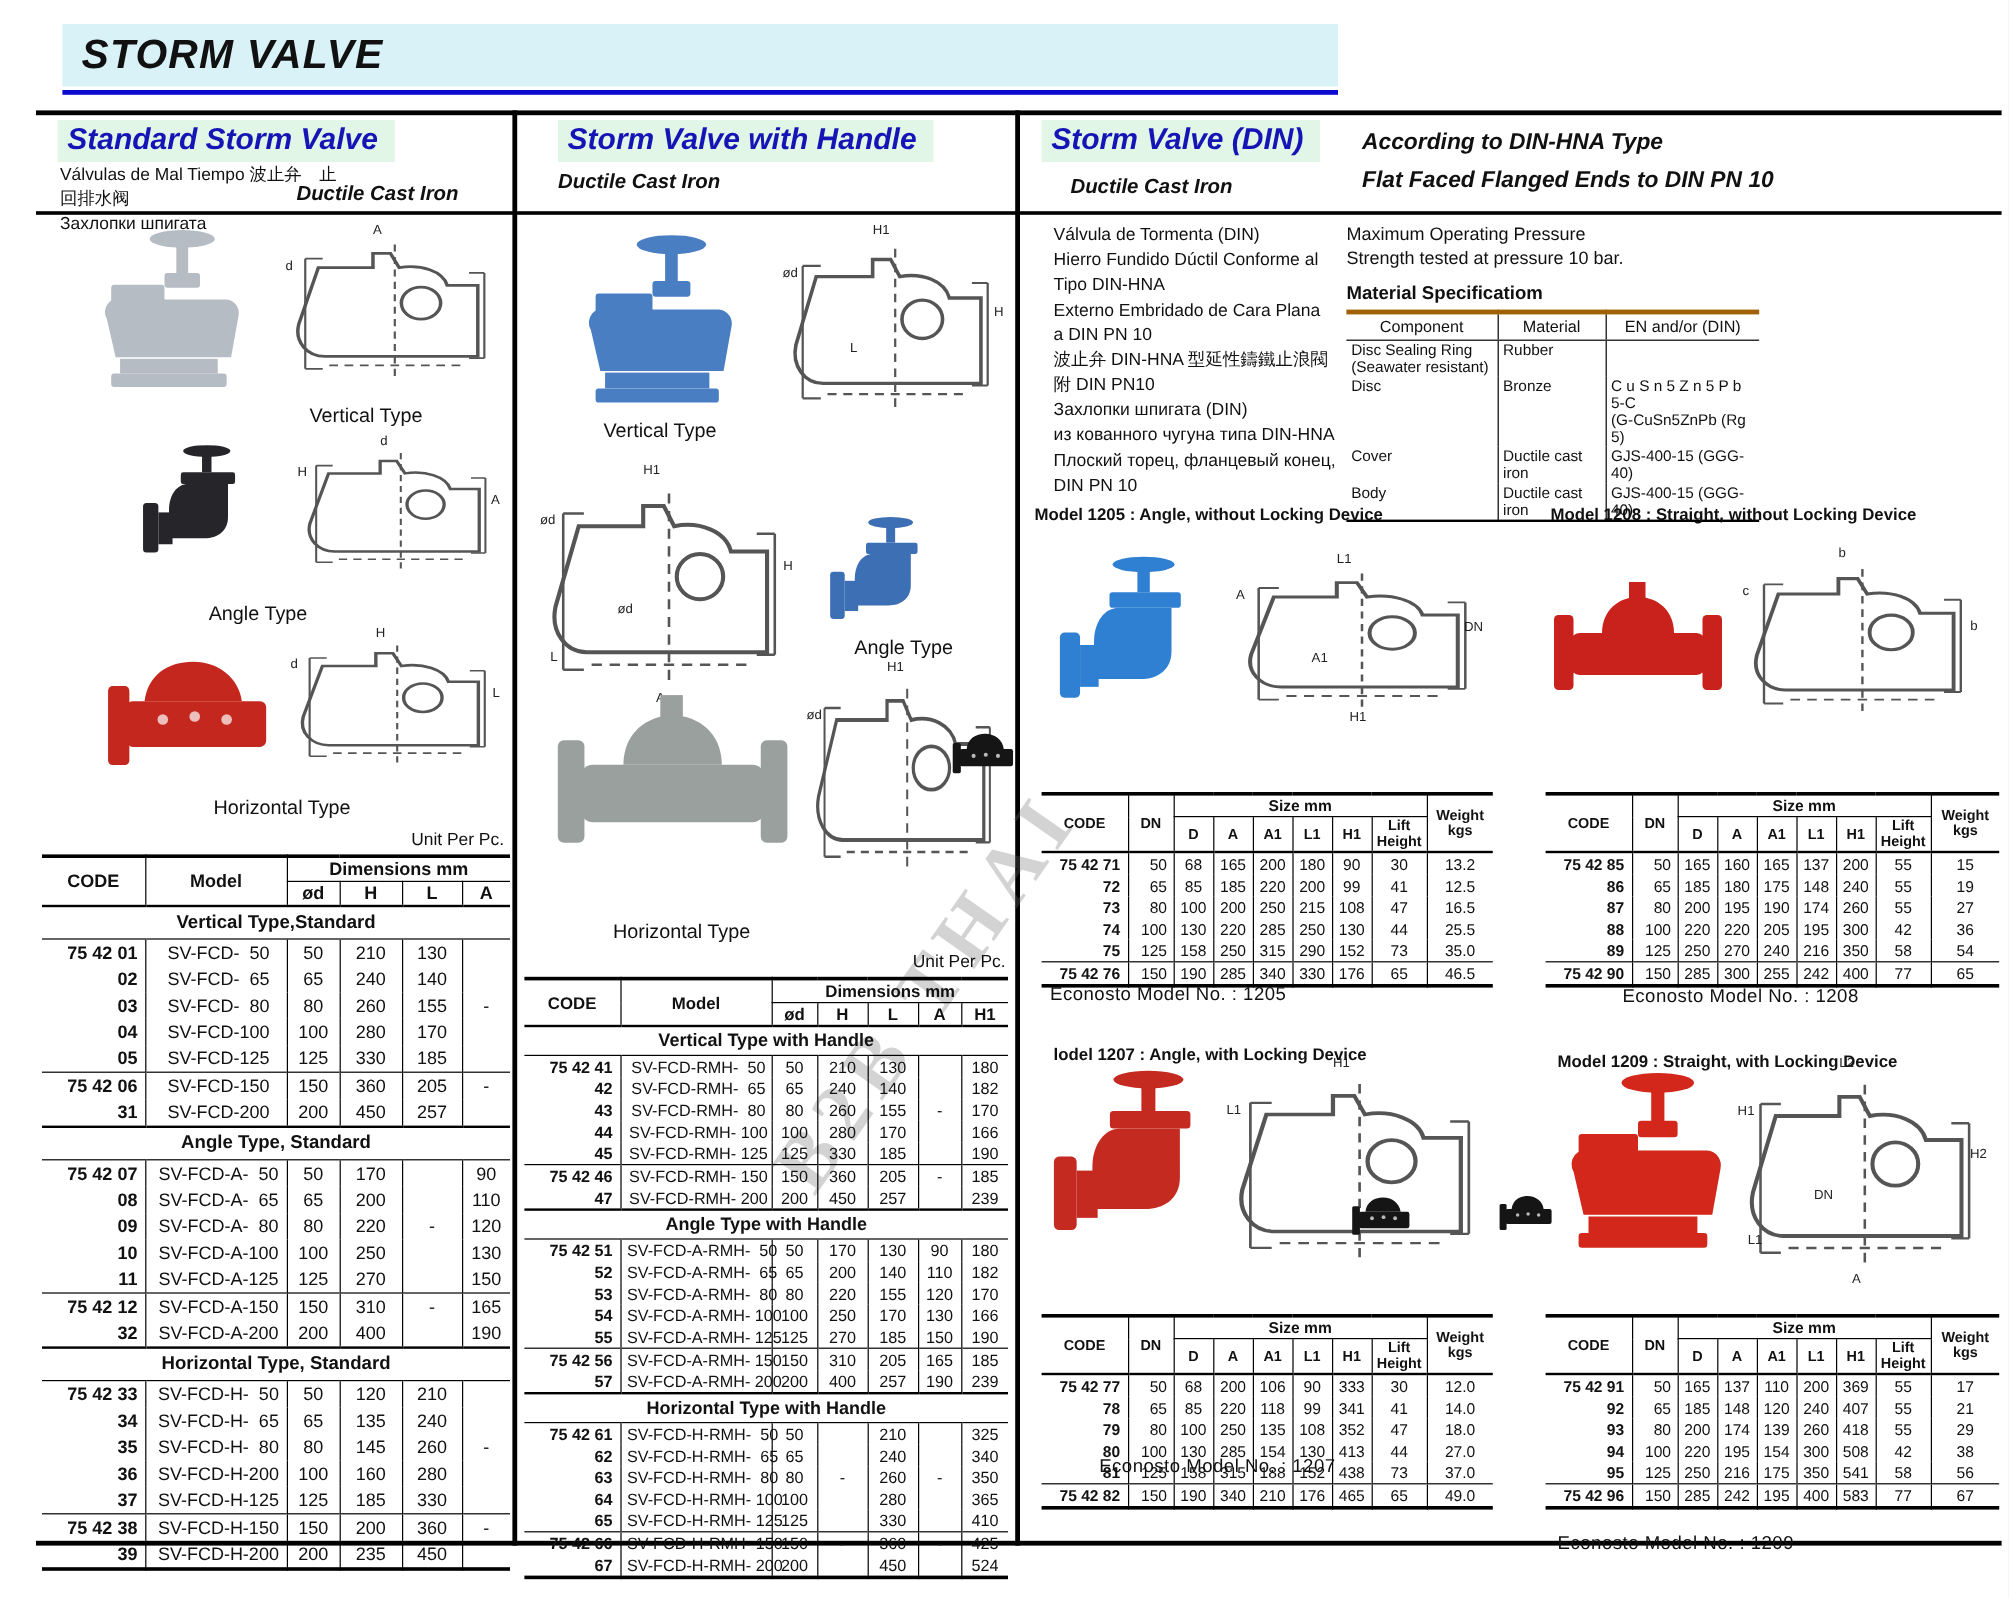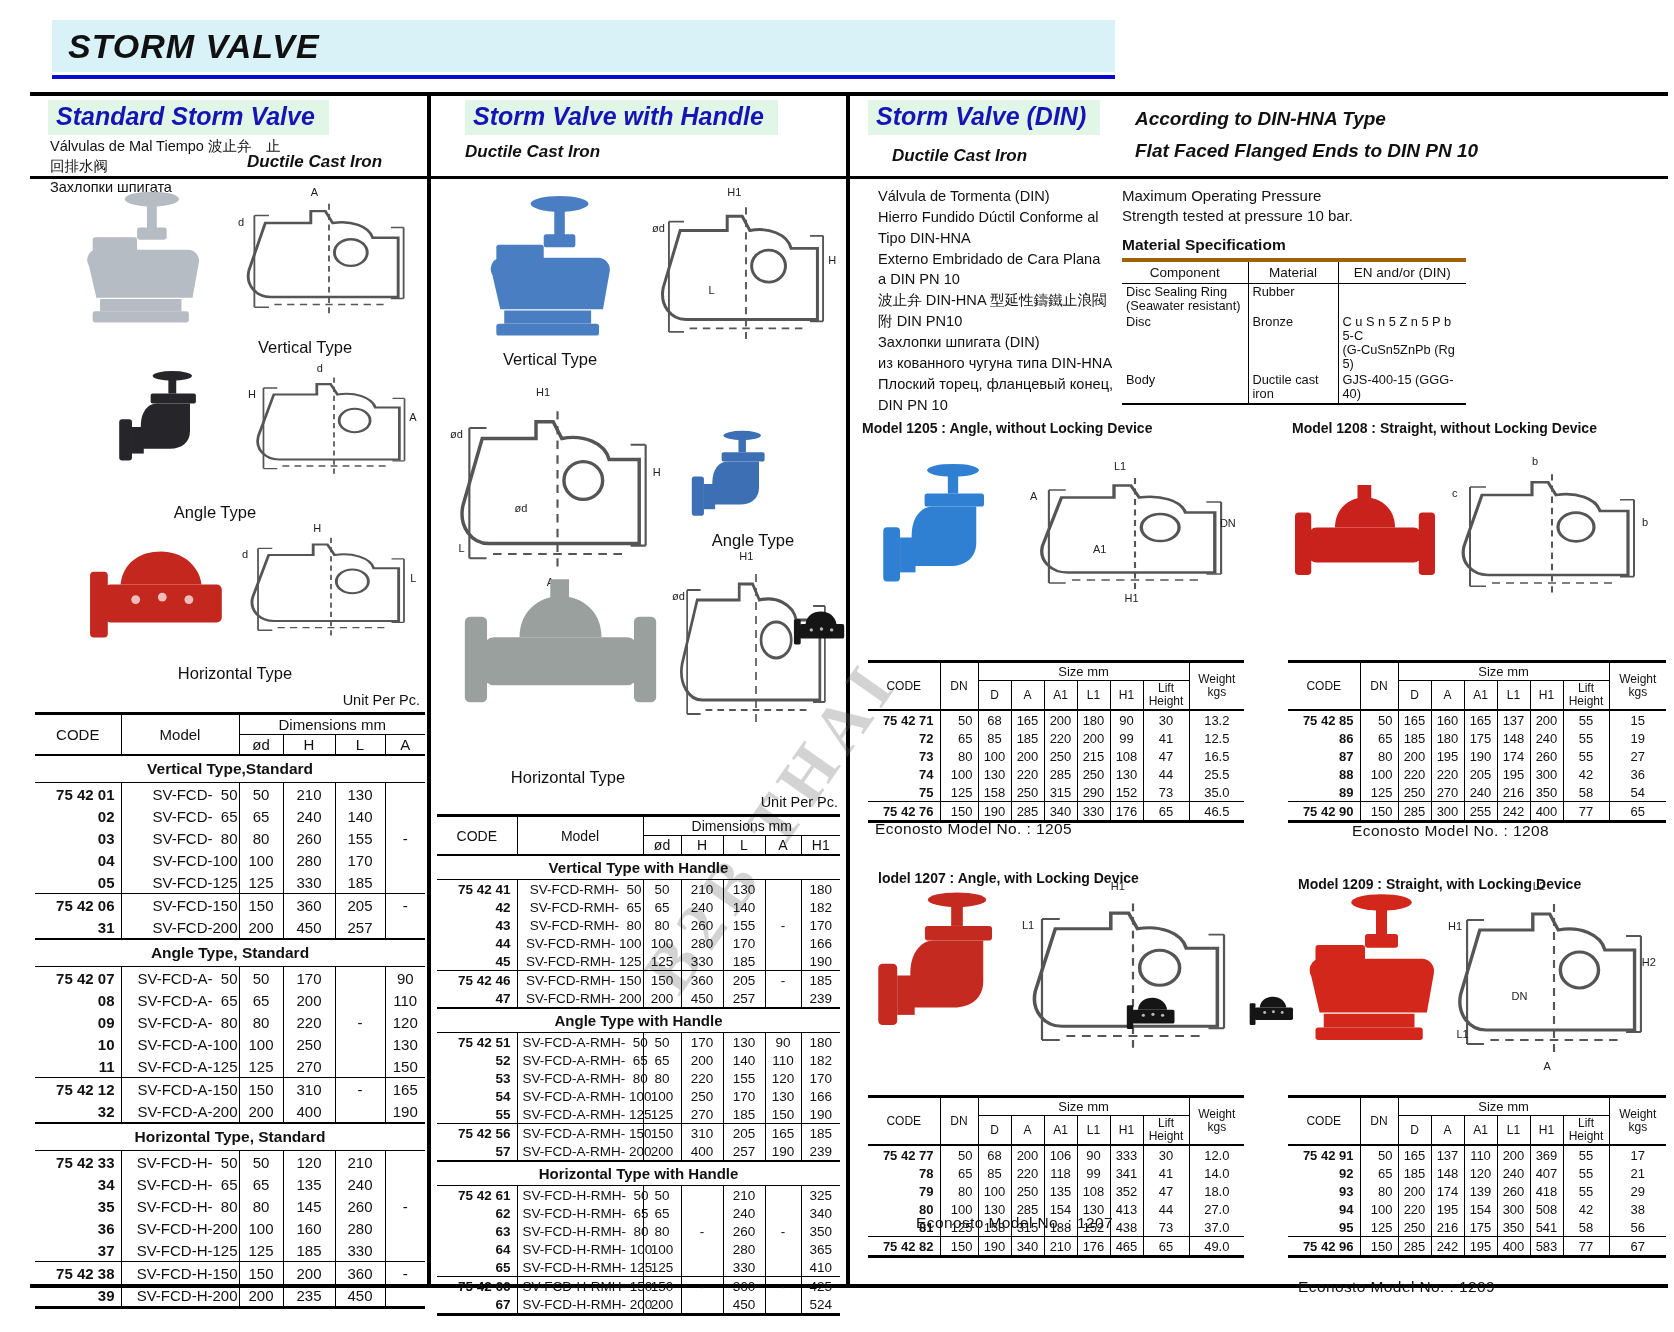--- a/index.html
+++ b/index.html
@@ -27,29 +27,29 @@
   .pressure{position:absolute;font-size:15px;line-height:1.35;white-space:pre-line;}
   .spec-title{position:absolute;font-weight:bold;font-size:15.5px;}
   .model-heading{position:absolute;font-weight:bold;font-size:14px;white-space:nowrap;}
   .econosto{position:absolute;font-size:15.5px;letter-spacing:.4px;}
   .unit-note{position:absolute;font-size:14.5px;text-align:right;}
   .figlabel{position:absolute;font-size:16.5px;text-align:center;white-space:nowrap;}
 
   table{border-collapse:collapse;table-layout:fixed;}
   .std,.din,.spec{position:absolute;background:transparent;}
   .std,.din{border-top:3px solid #000;border-bottom:3px solid #000;}
-  .std th,.din th{font-weight:normal;padding:1px 2px;}
+  .std th,.din th{font-weight:bold;padding:1px 2px;}
   .std thead th,.din thead th{border-bottom:2.5px solid #000;}
   th.dimhead{border-bottom:1px solid #000 !important;}
   .bl{border-left:1px solid #000;} .br{border-right:1px solid #000;}
   tr.sect td{font-weight:bold;text-align:center;height:24px;font-size:15.5px;border:none;}
   tr.gtop td{border-top:1px solid #000;}
   tr.send td{border-bottom:2px solid #000;}
   td.code{text-align:right;font-weight:bold;padding-right:6px;white-space:pre;}
-  td.model{text-align:right;padding-left:5px;white-space:pre;}
+  td.model{text-align:center;padding-left:5px;white-space:pre;}
   td.num{text-align:center;}
   td.dn{text-align:right;padding-right:5px;}
   .std1{font-size:15px;} .std1 th{font-size:15px;} .std1 tr.data td{height:20px;}
   .std2{font-size:13.5px;} .std2 th{font-size:14px;} .std2 tr.data td{height:16px;}
   .std2 tr.sect td{height:21px;font-size:15px;}
   .din{font-size:13px;} .din th{font-size:12px;} .din tr.data td{height:16px;}
   .din th.dimhead{font-size:13px;}
   .pre{white-space:pre-line;line-height:1.1;}
   .spec{border-top:4px solid #a16207;border-bottom:2px solid #000;font-size:12.8px;}
   .spec th{border-bottom:1.5px solid #000;font-weight:normal;font-size:13.5px;padding:3px 2px;}
@@ -674,20 +674,25 @@
           <td class="bl pre">Rubber</td>
           <td class="bl pre"></td>
         </tr>
         <tr>
           <td class="pre">Disc</td>
           <td class="bl pre">Bronze</td>
           <td class="bl pre">C u S n 5 Z n 5 P b 5-C
 (G-CuSn5ZnPb (Rg 5)</td>
         </tr>
         <tr>
+          <td class="pre">Cover</td>
+          <td class="bl pre">Ductile cast iron</td>
+          <td class="bl pre">GJS-400-15 (GGG-40)</td>
+        </tr>
+        <tr>
           <td class="pre">Body</td>
           <td class="bl pre">Ductile cast iron</td>
           <td class="bl pre">GJS-400-15 (GGG-40)</td>
         </tr>
       </tbody>
     </table>
 
   
   <div class="model-heading" style="left:862px;top:420px;">Model 1205 : Angle, without Locking Device</div>
   <div class="fig">

